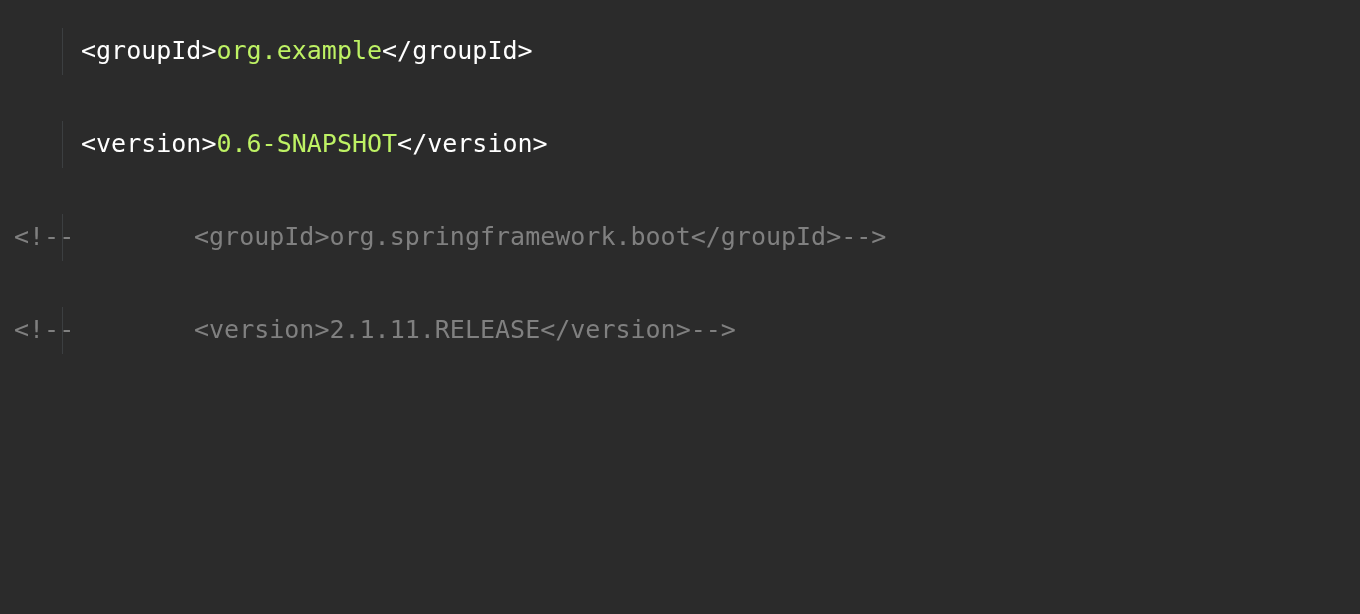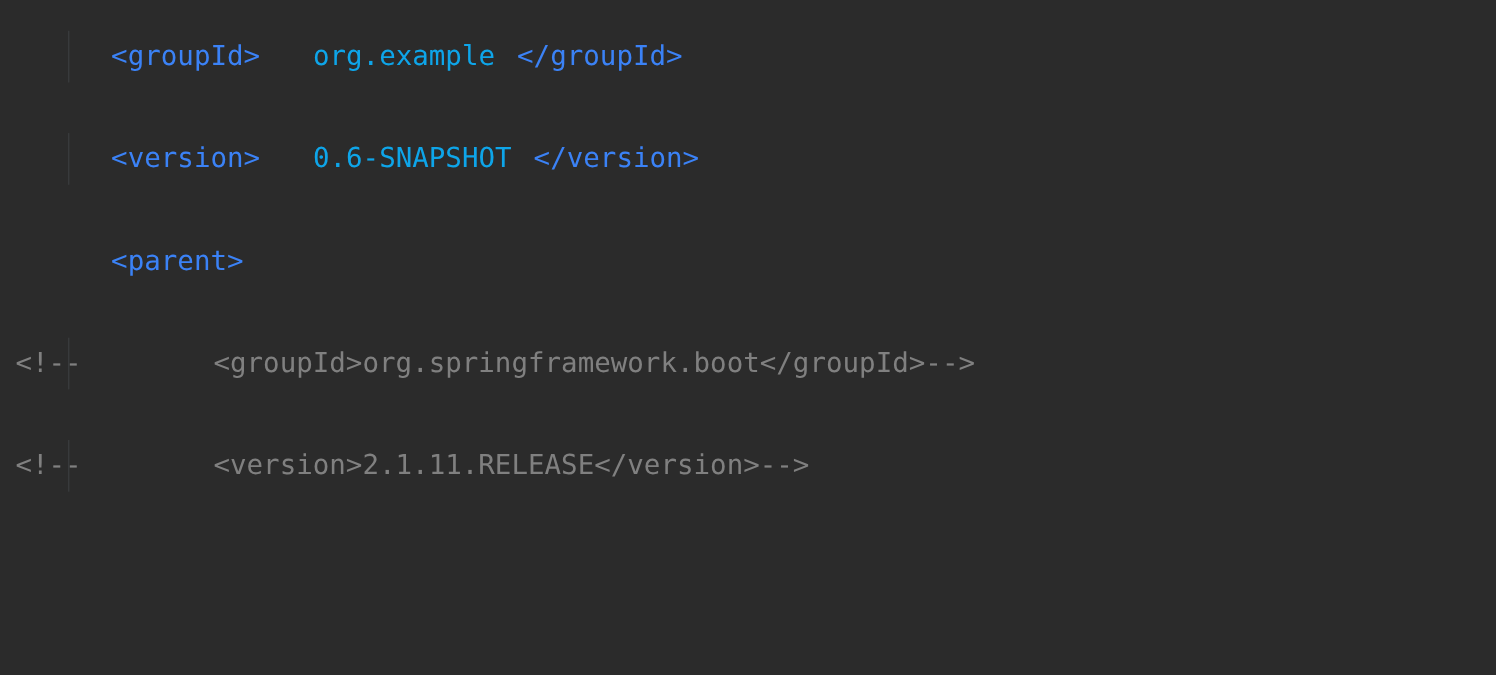--- a/index.html
+++ b/index.html
@@ -28,34 +28,33 @@
   
   .guide::before {
     content: "";
     position: absolute;
     left: 62px;
     top: 0;
     bottom: 0;
     width: 1px;
     background: #3C3F41;
   }
-  .tag { color: #3b82f6; margin-left: 20px; }
-  .txt { color: #0ea5e9; margin-left: 48px; }
+  .tag { color: #ffffff; }
+  .txt { color: #bef264; }
   .cm  { color: #808080; margin-top: 26px; }
   .ind { display: inline-block; }
   
   .w1 { width: 67px; }  
   .cmstart { display:inline-block; width:82px; color:#808080; text-align:left;}
 </style>
 </head>
 <body>
 
 <pre class="code" id="code-root"><span class="line guide"><span class="ind w1"></span><span class="tag">&lt;groupId&gt;</span><span class="txt">org.example</span><span class="tag">&lt;/groupId&gt;</span></span>
 <span class="line guide"><span class="ind w1"></span><span class="tag">&lt;version&gt;</span><span class="txt">0.6-SNAPSHOT</span><span class="tag">&lt;/version&gt;</span></span>
-<span class="line"><span class="ind w1"></span><span class="tag">&lt;parent&gt;</span></span>
 <span class="line guide"><span class="cmstart">&lt;!--</span><span style="display: inline-block; width: 98px;"></span><span class="cm">&lt;groupId&gt;org.springframework.boot&lt;/groupId&gt;--&gt;</span></span>
 <span class="line guide"><span class="cmstart">&lt;!--</span><span style="display: inline-block; width: 98px;"></span><span class="cm">&lt;version&gt;2.1.11.RELEASE&lt;/version&gt;--&gt;</span></span>
 
 
 
 
 
 </pre>
 
 </body></html>

